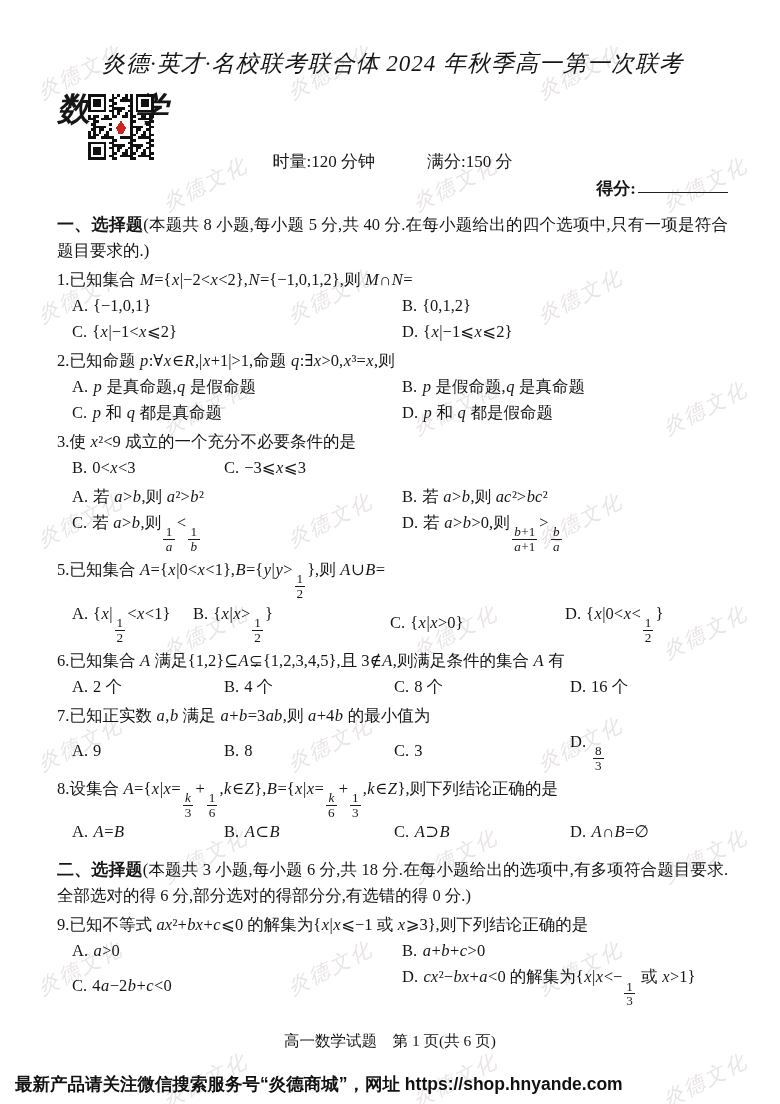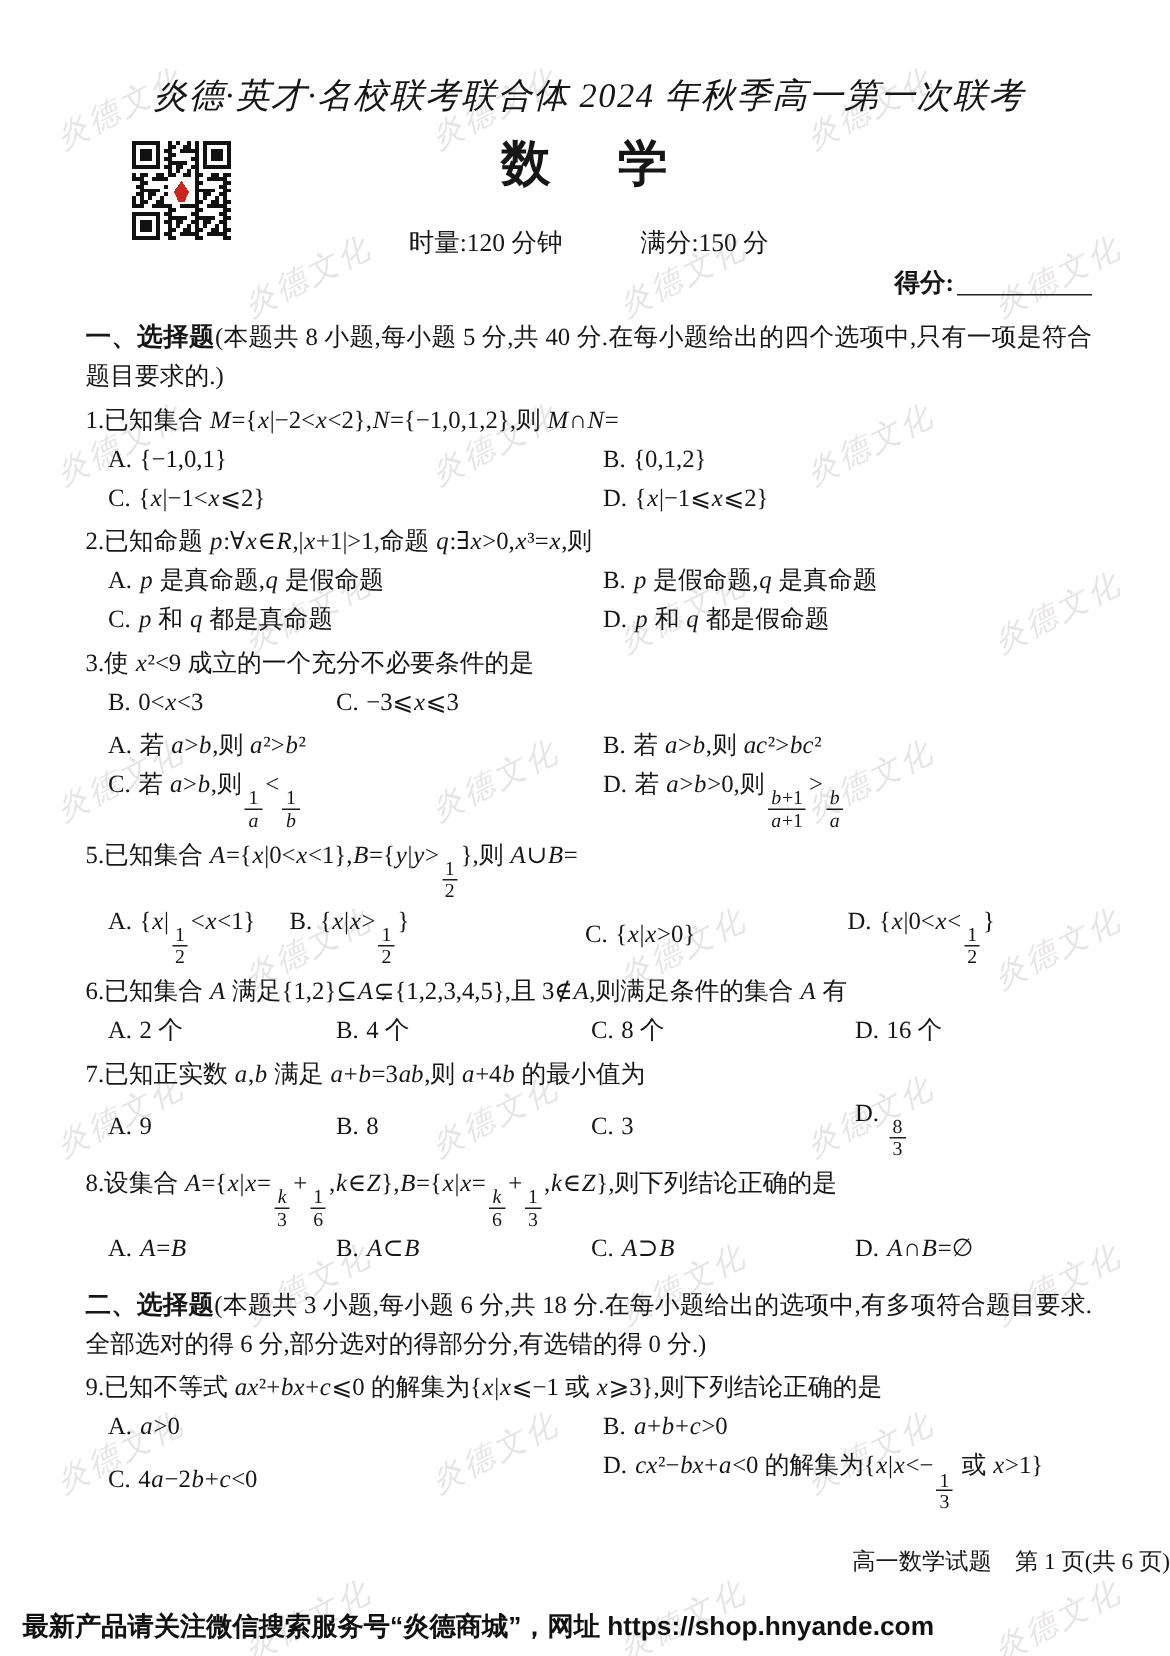--- a/index.html
+++ b/index.html
@@ -11,41 +11,41 @@
   .wm{
     position:absolute;transform:rotate(-27deg);font-size:21px;color:#c5baba;opacity:.38;
     font-style:italic;white-space:nowrap;letter-spacing:2px;
   }
   .content{position:relative;z-index:2;padding:0 52px 0 57px;}
   .exam-title{
     padding-top:48px;margin:0;text-align:center;font-weight:normal;font-style:italic;
     font-size:23px;letter-spacing:1px;
   }
   .qr{position:absolute;left:88px;top:94px;width:66px;height:66px;z-index:3;shape-rendering:crispEdges;}
-  .subject{margin:8px 0 0;text-align:center;font-size:33px;font-weight:bold;letter-spacing:6px;}
+  .subject{margin:8px 0 0;font-size:33px;font-weight:bold;letter-spacing:6px;font-style:italic;}
   .meta{display:flex;justify-content:center;gap:52px;font-size:17px;margin-top:18px;}
-  .score-row{display:flex;justify-content:flex-end;align-items:center;margin-top:4px;font-size:17px;font-weight:bold;}
+  .score-row{display:flex;justify-content:flex-end;align-items:flex-start;margin-top:4px;font-size:17px;font-weight:bold;}
   .score-line{display:inline-block;width:90px;height:15px;border-bottom:1.4px solid #222;margin-left:2px;}
   .sec-heading{margin:12px 0 0;font-size:16.5px;line-height:26px;text-align:justify;}
   .sec-heading .shb{font-weight:bold;font-size:17px;}
   .q{margin-top:3px;}
   .stem{margin:0;font-size:16.5px;line-height:26px;}
   .opts{display:grid;margin:0;padding-left:15px;font-size:16.5px;line-height:26px;align-items:center;}
   .opts-2col{grid-template-columns:330px auto;}
   .opts-4col{grid-template-columns:152px 170px 176px auto;}
   .opts-q5{grid-template-columns:121px 197px 175px auto;}
   .olabel{margin-right:5px;}
   i{font-style:italic;padding:0 .5px;}
   .frac{
     display:inline-flex;flex-direction:column;align-items:center;vertical-align:-0.62em;
     line-height:1.05;font-size:.8em;margin:0 2px;text-align:center;
   }
   .fnum{padding:0 2px;}
   .fden{border-top:1.2px solid #1a1a1a;padding:0 2px;}
-  .footer{position:absolute;left:0;right:0;bottom:52px;text-align:right;font-size:15.5px;z-index:2;}
+  .footer{position:absolute;left:0;right:0;bottom:52px;text-align:center;font-size:15.5px;z-index:2;}
   .promo{
     position:absolute;left:0;right:0;bottom:8px;text-align:left;font-size:17.5px;font-weight:bold;
     font-family:"Liberation Sans","DejaVu Sans",sans-serif;color:#111;z-index:2;margin-left:15px;
   }
 </style>
 </head>
 <body>
 
 <div class="page">
   <div class="wm-layer">

